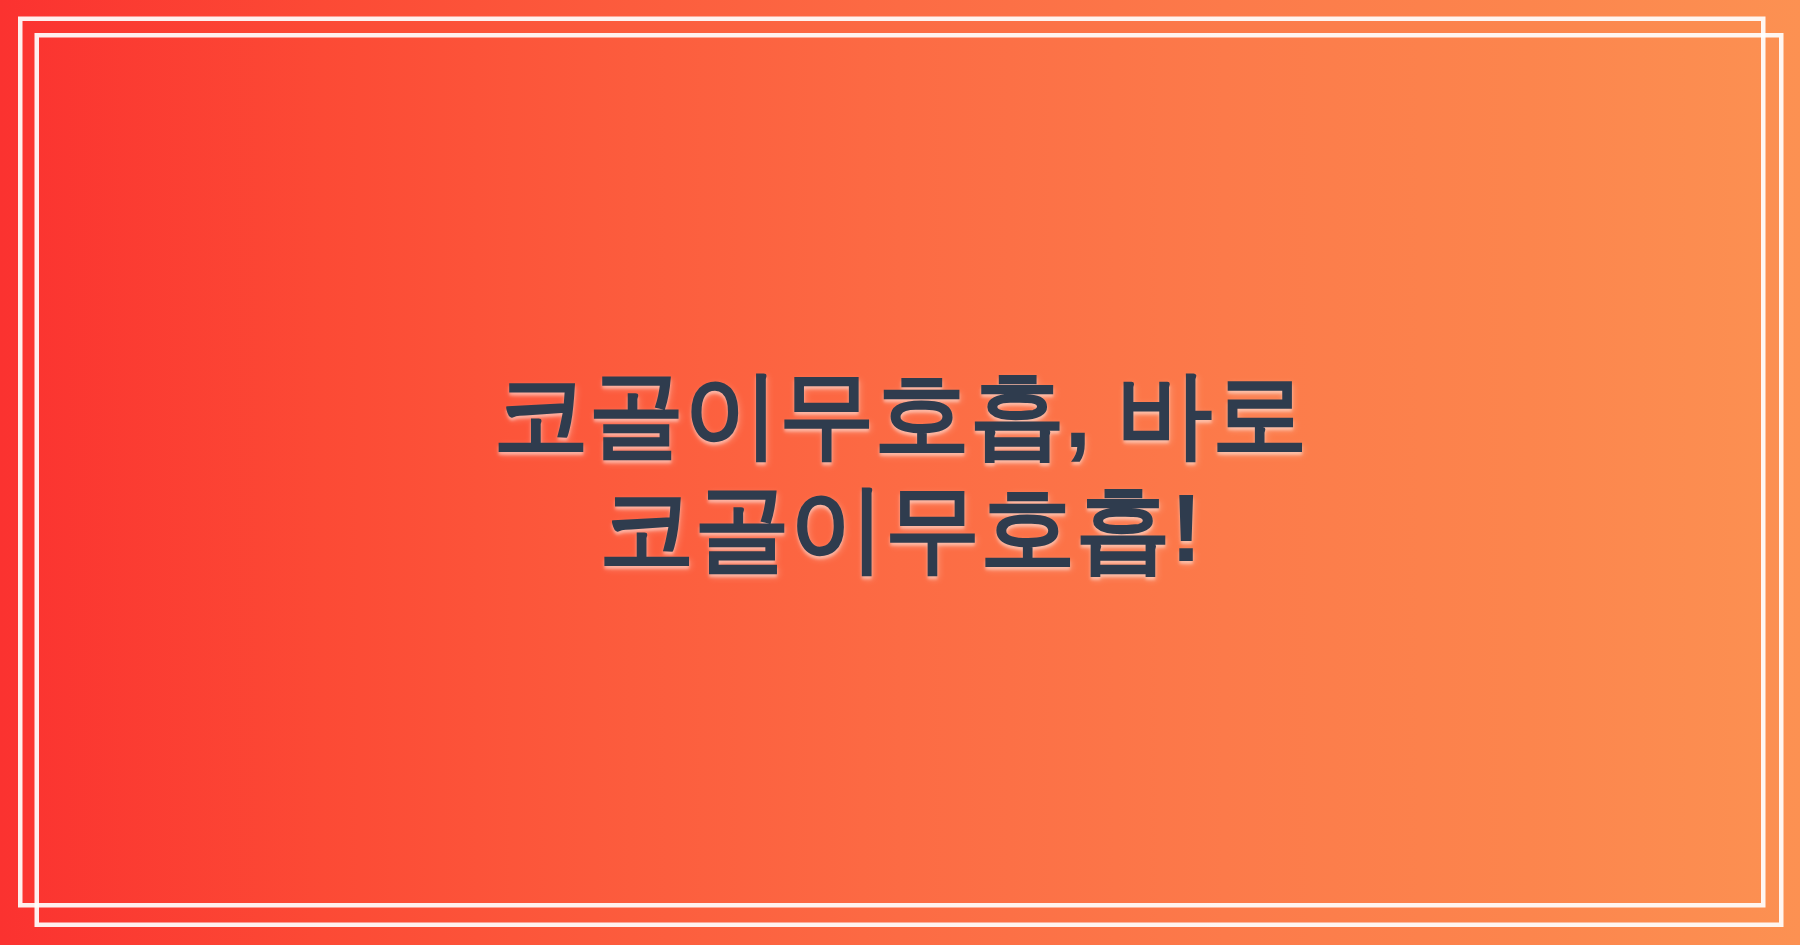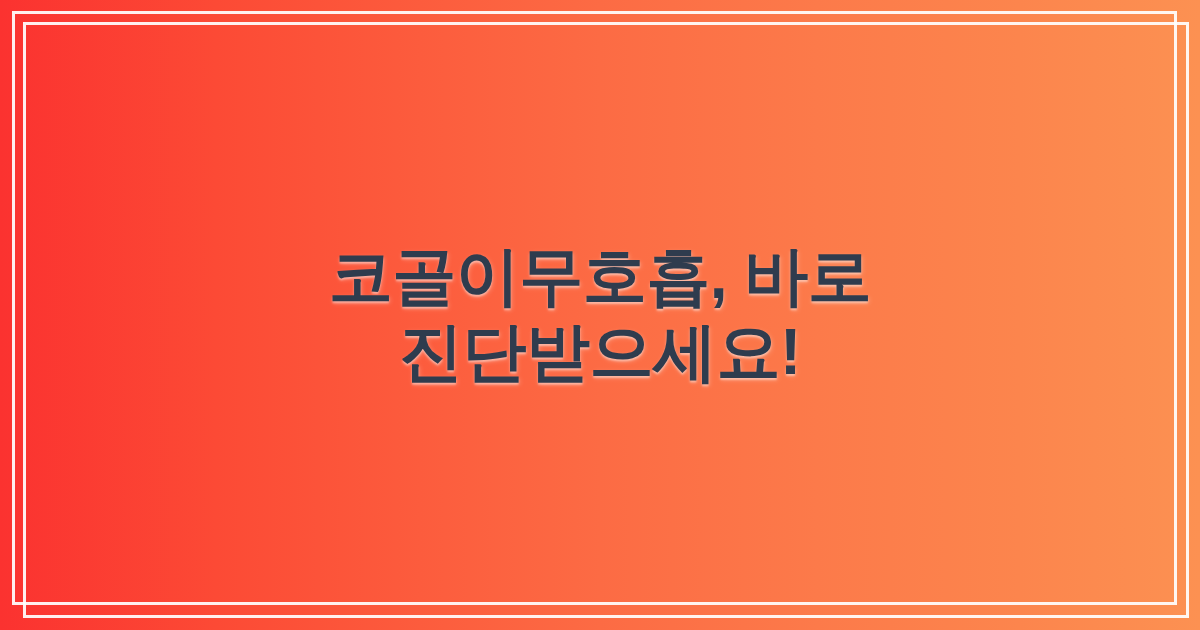--- a/index.html
+++ b/index.html
@@ -88,17 +88,17 @@
 <body>
 
 <div class="card">
 
   <div class="frame frame-outer"></div>
   <div class="frame frame-inner"></div>
 
   <div class="title-wrap">
     <h1 class="title">
       <span class="title-line">코골이무호흡, 바로</span>
-      <span class="title-line">진단받으세요!</span>
+      <span class="title-line">코골이무호흡!</span>
     </h1>
   </div>
 
 </div>
 
 </body></html>

